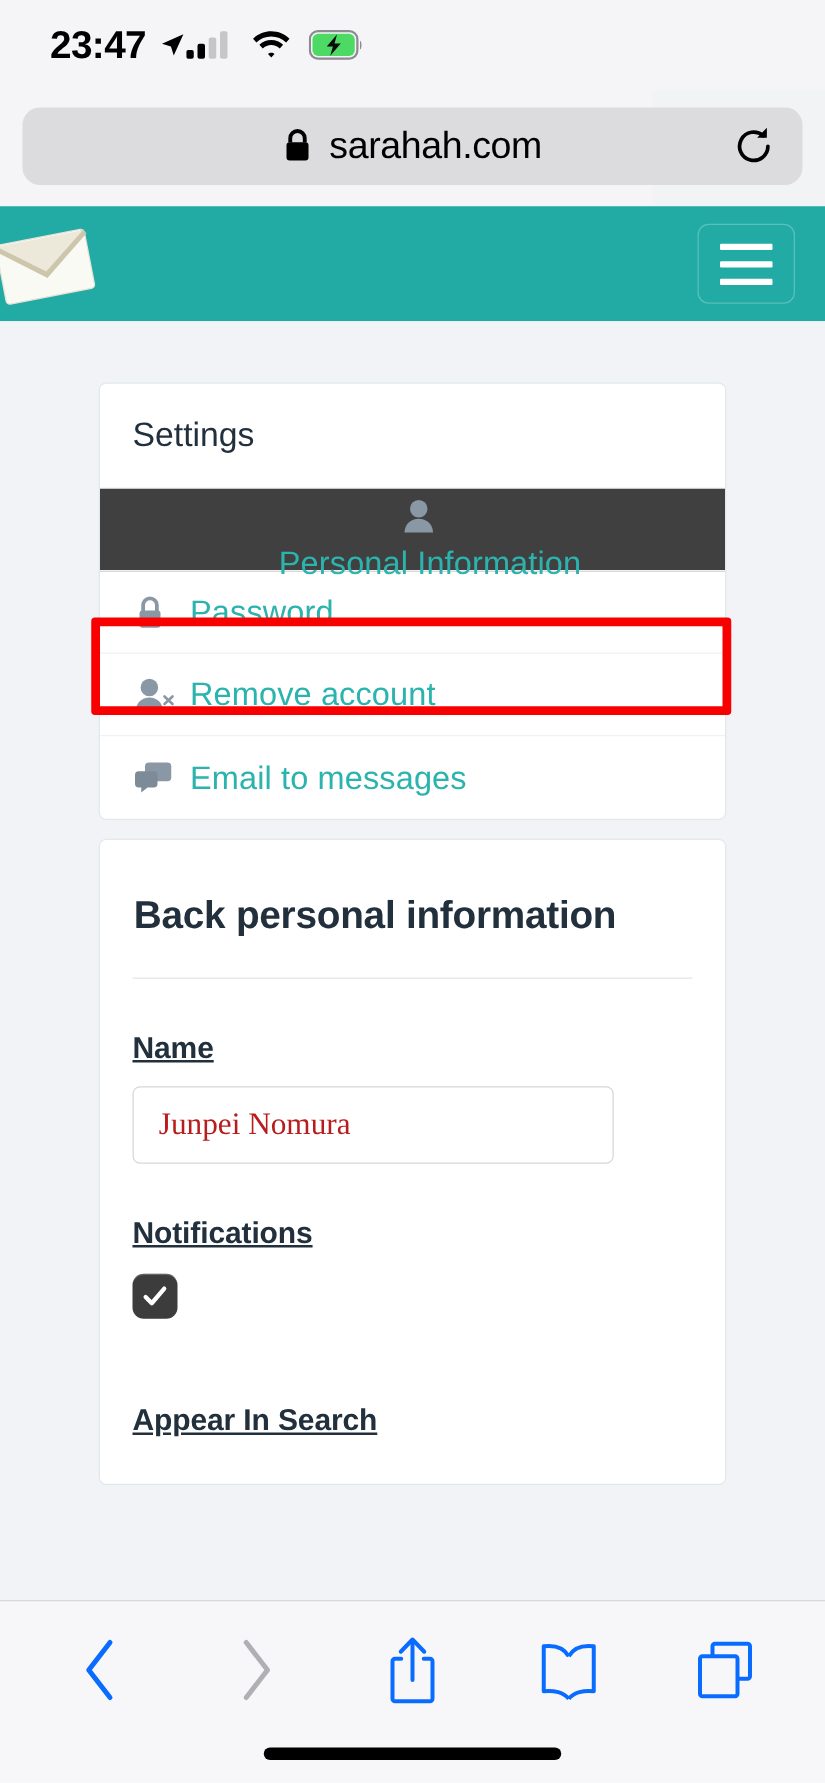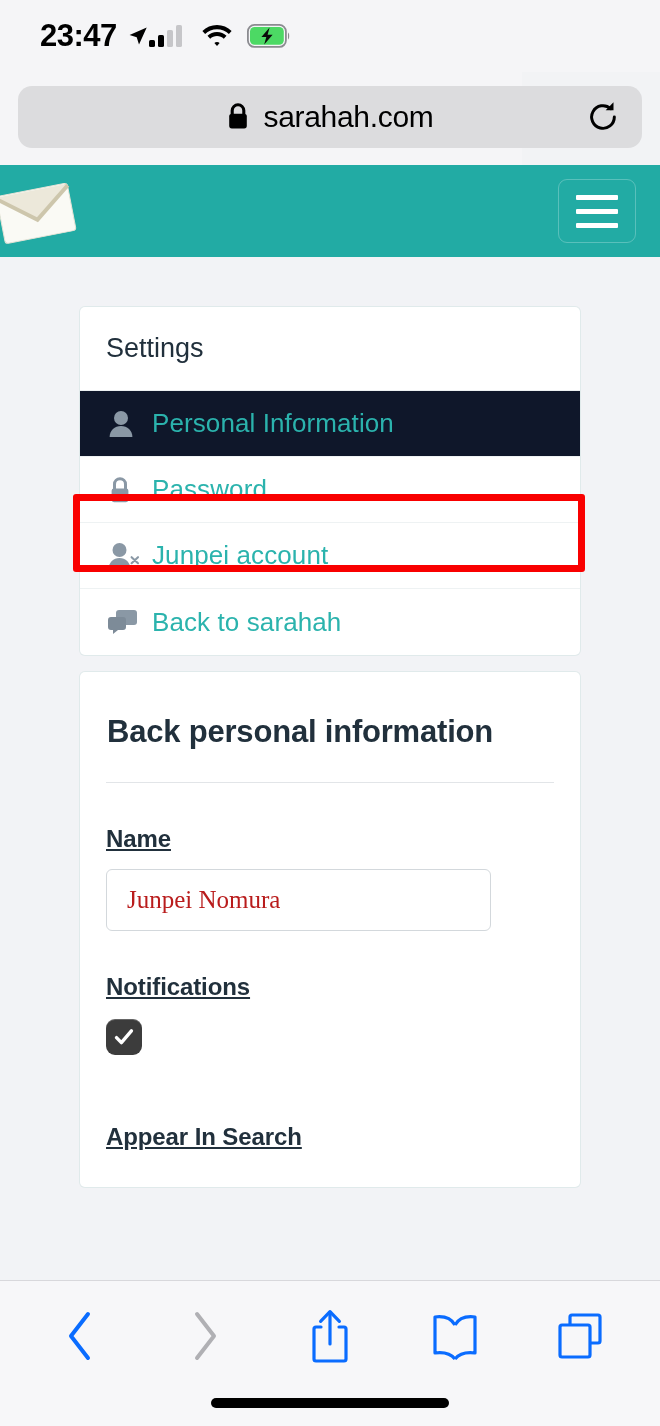--- a/index.html
+++ b/index.html
@@ -92,21 +92,21 @@
     padding: 26px 0 26px 26px;
     font-size: 27px; color: #21303c; font-weight: normal;
     border-bottom: 1px solid #edf1f2;
   }
   .settings-row {
     display: flex; align-items: center;
     height: 66px; padding-left: 28px;
     border-bottom: 1px solid #eef2f3;
   }
   .settings-row:last-child { border-bottom: none; }
-  .settings-row.active { background: #0f172a; }
+  .settings-row.active { background: #404040; flex-direction: column; }
   .row-icon {
     width: 44px; flex: 0 0 44px;
     display: flex; align-items: center; justify-content: flex-start;
   }
   .row-label {
     font-size: 26px; color: #2bb3ad; letter-spacing: 0.1px;
   }
 
   
   #remove-highlight {
@@ -266,31 +266,31 @@
       </div>
 
       <div class="settings-row">
         <span class="row-icon">
           <svg width="32" height="28" viewBox="0 0 32 28">
             <circle cx="11.5" cy="8" r="7" fill="#8a98a5"></circle>
             <path d="M0.6 27c0-6.6 4.8-11.1 10.9-11.1S22.4 20.4 22.4 27z" fill="#8a98a5"></path>
             <path d="M23.6 15.2 L30 21.2 M30 15.2 L23.6 21.2" stroke="#8a98a5" stroke-width="2.1" stroke-linecap="round"></path>
           </svg>
         </span>
-        <span class="row-label">Junpei account</span>
+        <span class="row-label">Remove account</span>
       </div>
 
       <div class="settings-row">
         <span class="row-icon">
           <svg width="30" height="26" viewBox="0 0 30 26">
             <path d="M11 1h15a3 3 0 0 1 3 3v9a3 3 0 0 1-3 3H11a3 3 0 0 1-3-3V4a3 3 0 0 1 3-3z" fill="#8a98a5"></path>
             <path d="M3 8h12a3 3 0 0 1 3 3v7a3 3 0 0 1-3 3h-5l-5 4v-4H3a3 3 0 0 1-3-3v-7a3 3 0 0 1 3-3z" fill="#7d8b98"></path>
           </svg>
         </span>
-        <span class="row-label">Back to sarahah</span>
+        <span class="row-label">Email to messages</span>
       </div>
     </div>
 
     <div id="remove-highlight"></div>
 
     <div class="card" id="form-card">
       <div id="form-title">Back personal information</div>
       <div id="form-divider"></div>
 
       <div class="field">

